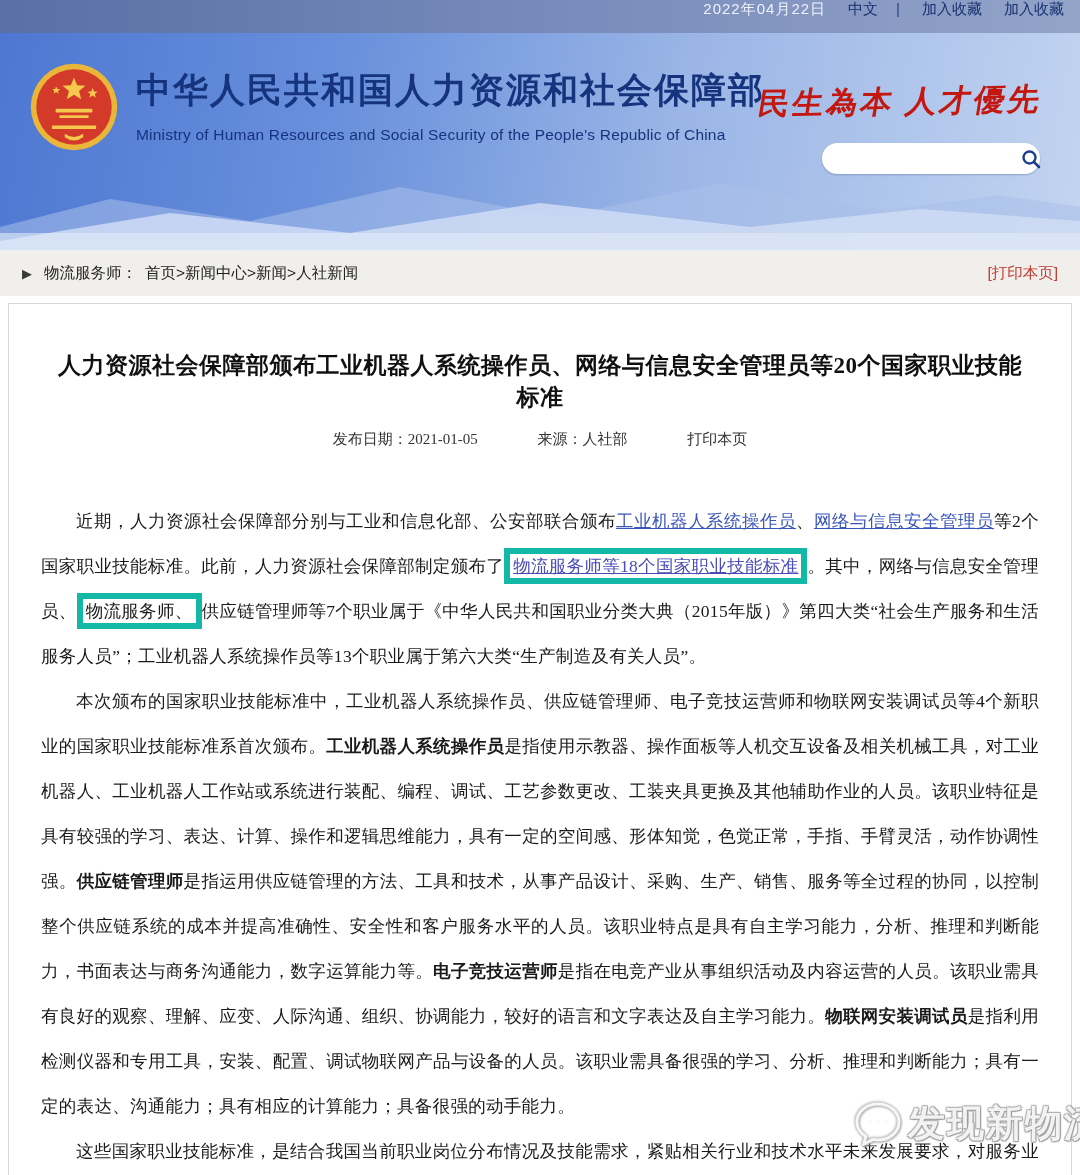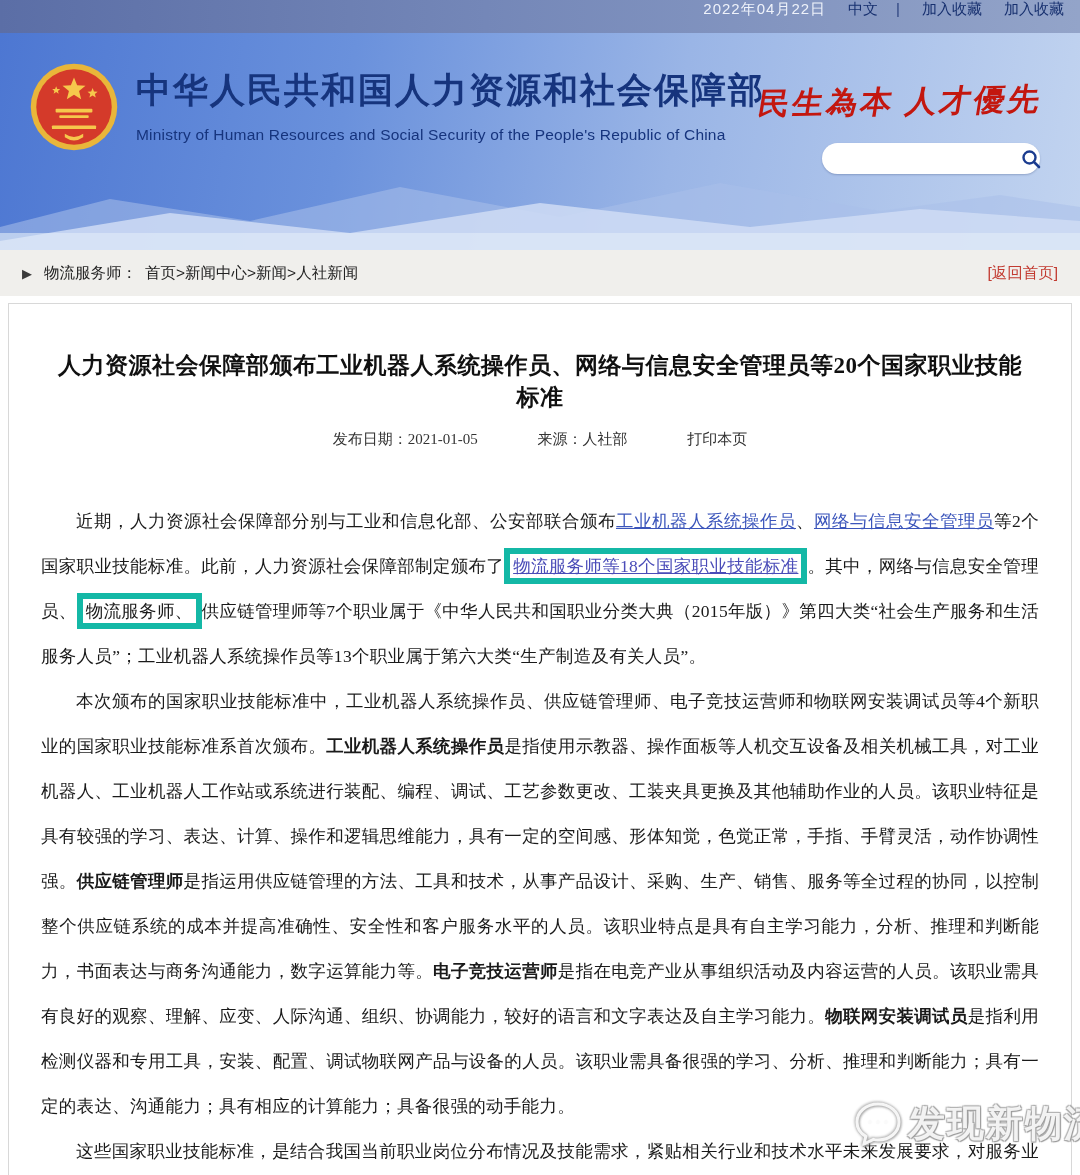--- a/index.html
+++ b/index.html
@@ -145,21 +145,21 @@
       </svg>
     </button>
   </div>
 </div>
 
 <div class="crumbbar">
   <span class="tri">▶</span>
   <span class="lbl">物流服务师：</span>
   <span class="path">首页&gt;新闻中心&gt;新闻&gt;人社新闻</span>
   <span class="spacer"></span>
-  <span class="back">[返回首页]</span>
+  <span class="back">[打印本页]</span>
 </div>
 
 <div class="card">
   <h1 class="art-title">人力资源社会保障部颁布工业机器人系统操作员、网络与信息安全管理员等20个国家职业技能标准</h1>
 
   <div class="meta">
     <span class="m-item">发布日期：2021-01-05</span>
     <span class="m-item">来源：人社部</span>
     <span class="m-item print">打印本页</span>
   </div>

